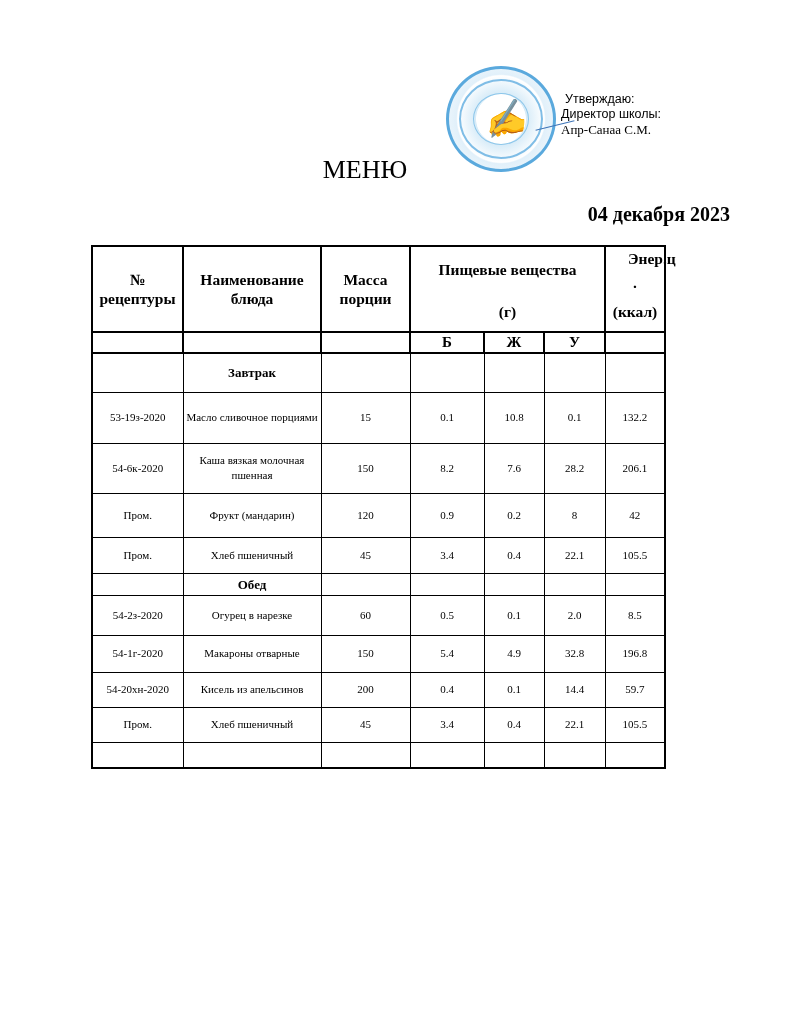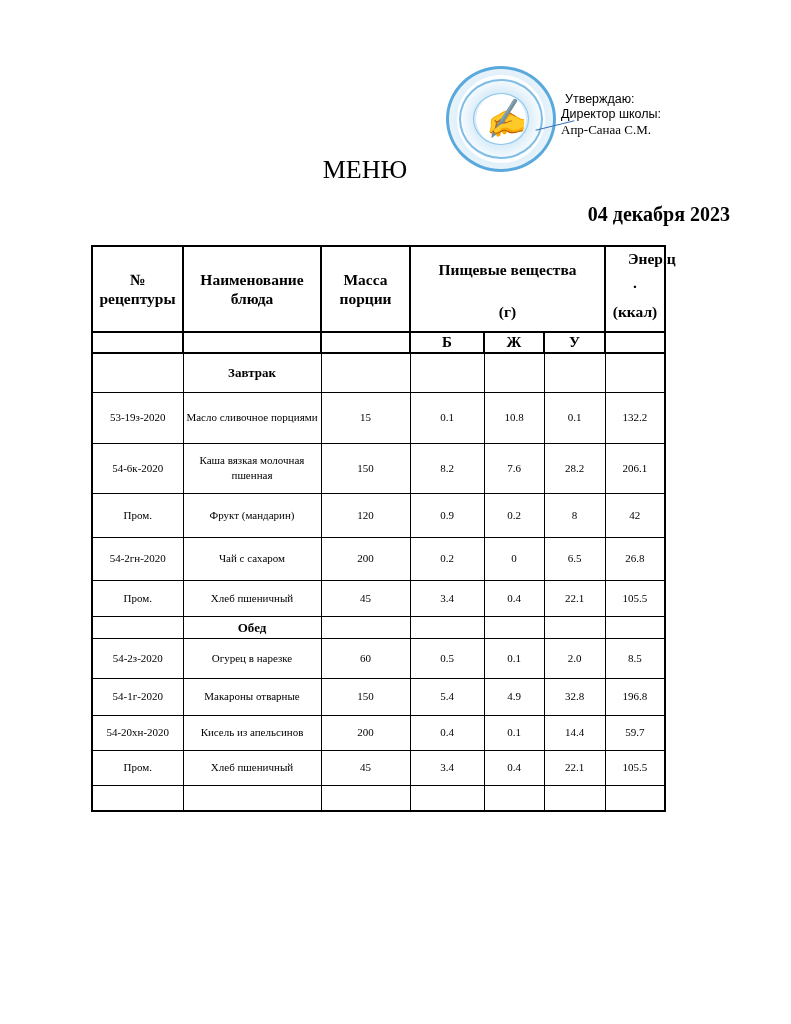--- a/index.html
+++ b/index.html
@@ -120,29 +120,20 @@
   </tr>
   <tr style="height:44px">
     <td>Пром.</td>
         <td>Фрукт (мандарин)</td>
         <td>120</td>
         <td>0.9</td>
         <td>0.2</td>
         <td>8</td>
         <td>42</td>
   </tr>
-  <tr style="height:43px">
-    <td>54-2гн-2020</td>
-        <td>Чай с сахаром</td>
-        <td>200</td>
-        <td>0.2</td>
-        <td>0</td>
-        <td>6.5</td>
-        <td>26.8</td>
-  </tr>
   <tr style="height:36px">
     <td>Пром.</td>
         <td>Хлеб пшеничный</td>
         <td>45</td>
         <td>3.4</td>
         <td>0.4</td>
         <td>22.1</td>
         <td>105.5</td>
   </tr>
 

